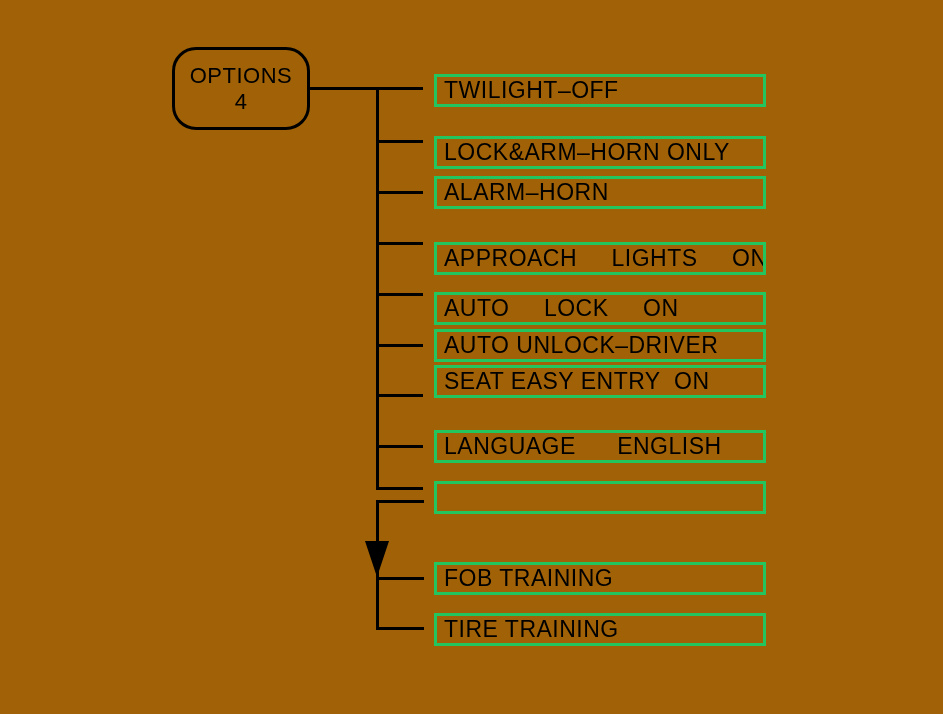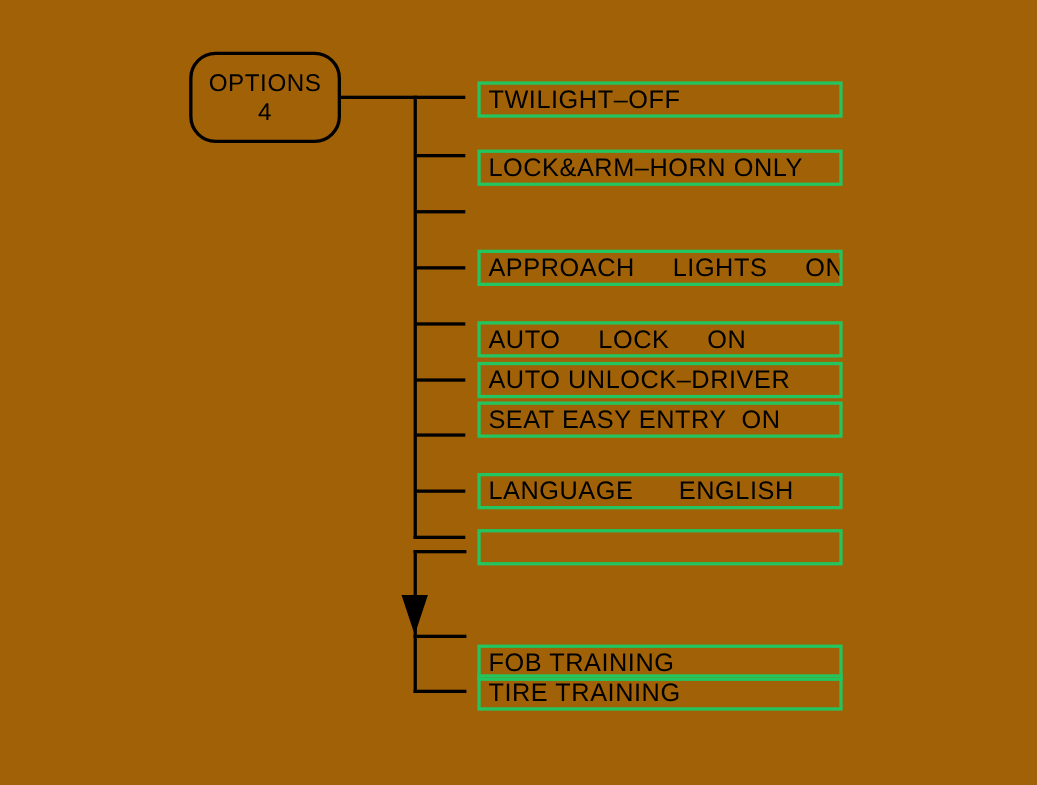--- a/index.html
+++ b/index.html
@@ -94,22 +94,23 @@
   <div class="hline" style="left:376px; top:487px; width:47px;"></div>
 
   <div class="hline" style="left:376px; top:500px; width:48px;"></div>
   <div class="vline" style="left:376px; top:500px; height:130px;"></div>
   <div class="arrow-down"></div>
   <div class="hline" style="left:376px; top:577px; width:48px;"></div>
   <div class="hline" style="left:376px; top:627px; width:48px;"></div>
 
   <div class="menu-box" style="top:74px;">TWILIGHT–OFF</div>
   <div class="menu-box" style="top:125px;margin-top:11px;">LOCK&amp;ARM–HORN ONLY</div>
-  <div class="menu-box" style="top:227px;">APPROACH     LIGHTS     ON</div>
+  <div class="menu-box" style="top:176px;">ALARM–HORN</div>
+  <div class="menu-box" style="top:242px;">APPROACH     LIGHTS     ON</div>
   <div class="menu-box" style="top:278px;margin-top:14px;">AUTO     LOCK     ON</div>
   <div class="menu-box" style="top:329px;">AUTO UNLOCK–DRIVER</div>
   <div class="menu-box" style="top:365px;">SEAT EASY ENTRY  ON</div>
   <div class="menu-box" style="top:430px;">LANGUAGE      ENGLISH</div>
   <div class="menu-box" style="top:481px;"></div>
-  <div class="menu-box" style="top:586px;text-align:center;">FOB TRAINING</div>
+  <div class="menu-box" style="top:562px;text-align:center;">FOB TRAINING</div>
   <div class="menu-box" style="top:613px;">TIRE TRAINING</div>
 
 </div>
 
 </body></html>

